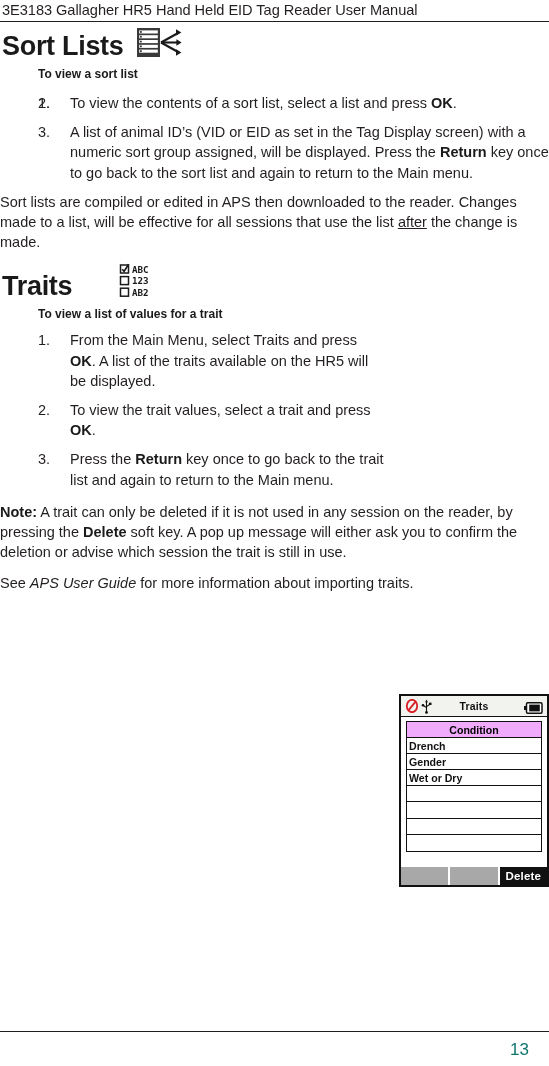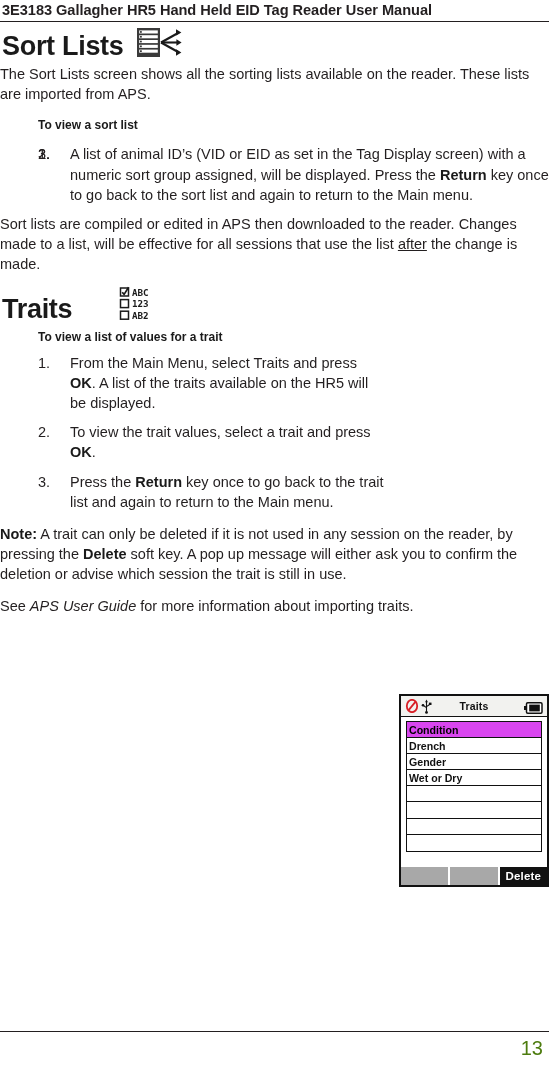--- a/index.html
+++ b/index.html
@@ -23,21 +23,20 @@
     padding: 0;
   }
 
   
   .header {
     position: absolute;
     top: 0;
     left: 0;
     right: 0;
     height: 22px;
-    font-weight: bold;
   }
   .header-text {
     position: absolute;
     left: 2px;
     top: 1px;
     font-size: 14.6px;
     line-height: 18px;
     letter-spacing: -0.05px;
     color: #231f20;
     white-space: nowrap;
@@ -196,22 +195,23 @@
     font-weight: bold;
     color: #111;
     padding: 0 2px;
     line-height: 16px;
     box-sizing: border-box;
     white-space: nowrap;
     overflow: hidden;
   }
   .dev-row:last-child { border-bottom: none; }
   .dev-row.sel {
-    background: #d946ef;
+    background: #f0abfc;
     color: #000000;
+    text-align: center;
   }
 
   .device-softkeys {
     position: absolute;
     left: 0; right: 0; bottom: 0;
     height: 18px;
     background: #111111;
     display: flex;
     align-items: stretch;
   }
@@ -236,24 +236,24 @@
   
   .footer-rule {
     position: absolute;
     left: 0;
     right: 0;
     bottom: 34px;
     border-bottom: 1.6px solid #231f20;
   }
   .page-number {
     position: absolute;
-    right: 6px;
+    right: 20px;
     bottom: 6px;
-    font-size: 20px;
-    color: #4d7c0f;
+    font-size: 17px;
+    color: #0f766e;
   }
 </style>
 </head>
 <body>
 
 <div class="page">
 
   <div class="header">
     <div class="header-text">3E3183 Gallagher HR5 Hand Held EID Tag Reader User Manual</div>
     <div class="header-rule"></div>
@@ -279,30 +279,30 @@
           <path d="M25 16.5 L43 6.5" stroke="#1a1a1a" stroke-width="2.1" fill="none"></path>
           <path d="M25 16.5 L43 16.5" stroke="#1a1a1a" stroke-width="2.1" fill="none"></path>
           <path d="M25 16.5 L43 26.5" stroke="#1a1a1a" stroke-width="2.1" fill="none"></path>
           <path d="M40 3.2 L45.4 6.5 L40 9.6 Z" fill="#1a1a1a"></path>
           <path d="M40.4 13.3 L45.6 16.5 L40.4 19.7 Z" fill="#1a1a1a"></path>
           <path d="M40 23.3 L45.4 26.5 L40 29.8 Z" fill="#1a1a1a"></path>
         </svg>
       </div>
     </div>
 
-    <p class="body indent-note">The Sort Lists screen shows all the sorting lists available on the reader. These lists are imported from APS.</p>
 
     <div class="proc-head">To view a sort list</div>
 
     <ol class="steps">
       <li>
         <span class="num">1.</span>
       </li>
       <li>
         <span class="num">2.</span>
+        <span><span>To view the contents of a sort list, select a list and press </span><b>OK</b><span>.</span></span>
       </li>
       <li>
         <span class="num">3.</span>
         <span><span>A list of animal ID’s (VID or EID as set in the Tag Display screen) with a numeric sort group assigned, will be displayed. Press the </span><b>Return</b><span> key once to go back to the sort list and again to return to the Main menu.</span></span>
       </li>
     </ol>
 
 
     <p class="body indent-note"><span>Sort lists are compiled or edited in APS then downloaded to the reader. Changes made to a list, will be effective for all sessions that use the list </span><span class="u">after</span><span> the change is made.</span></p>
 

